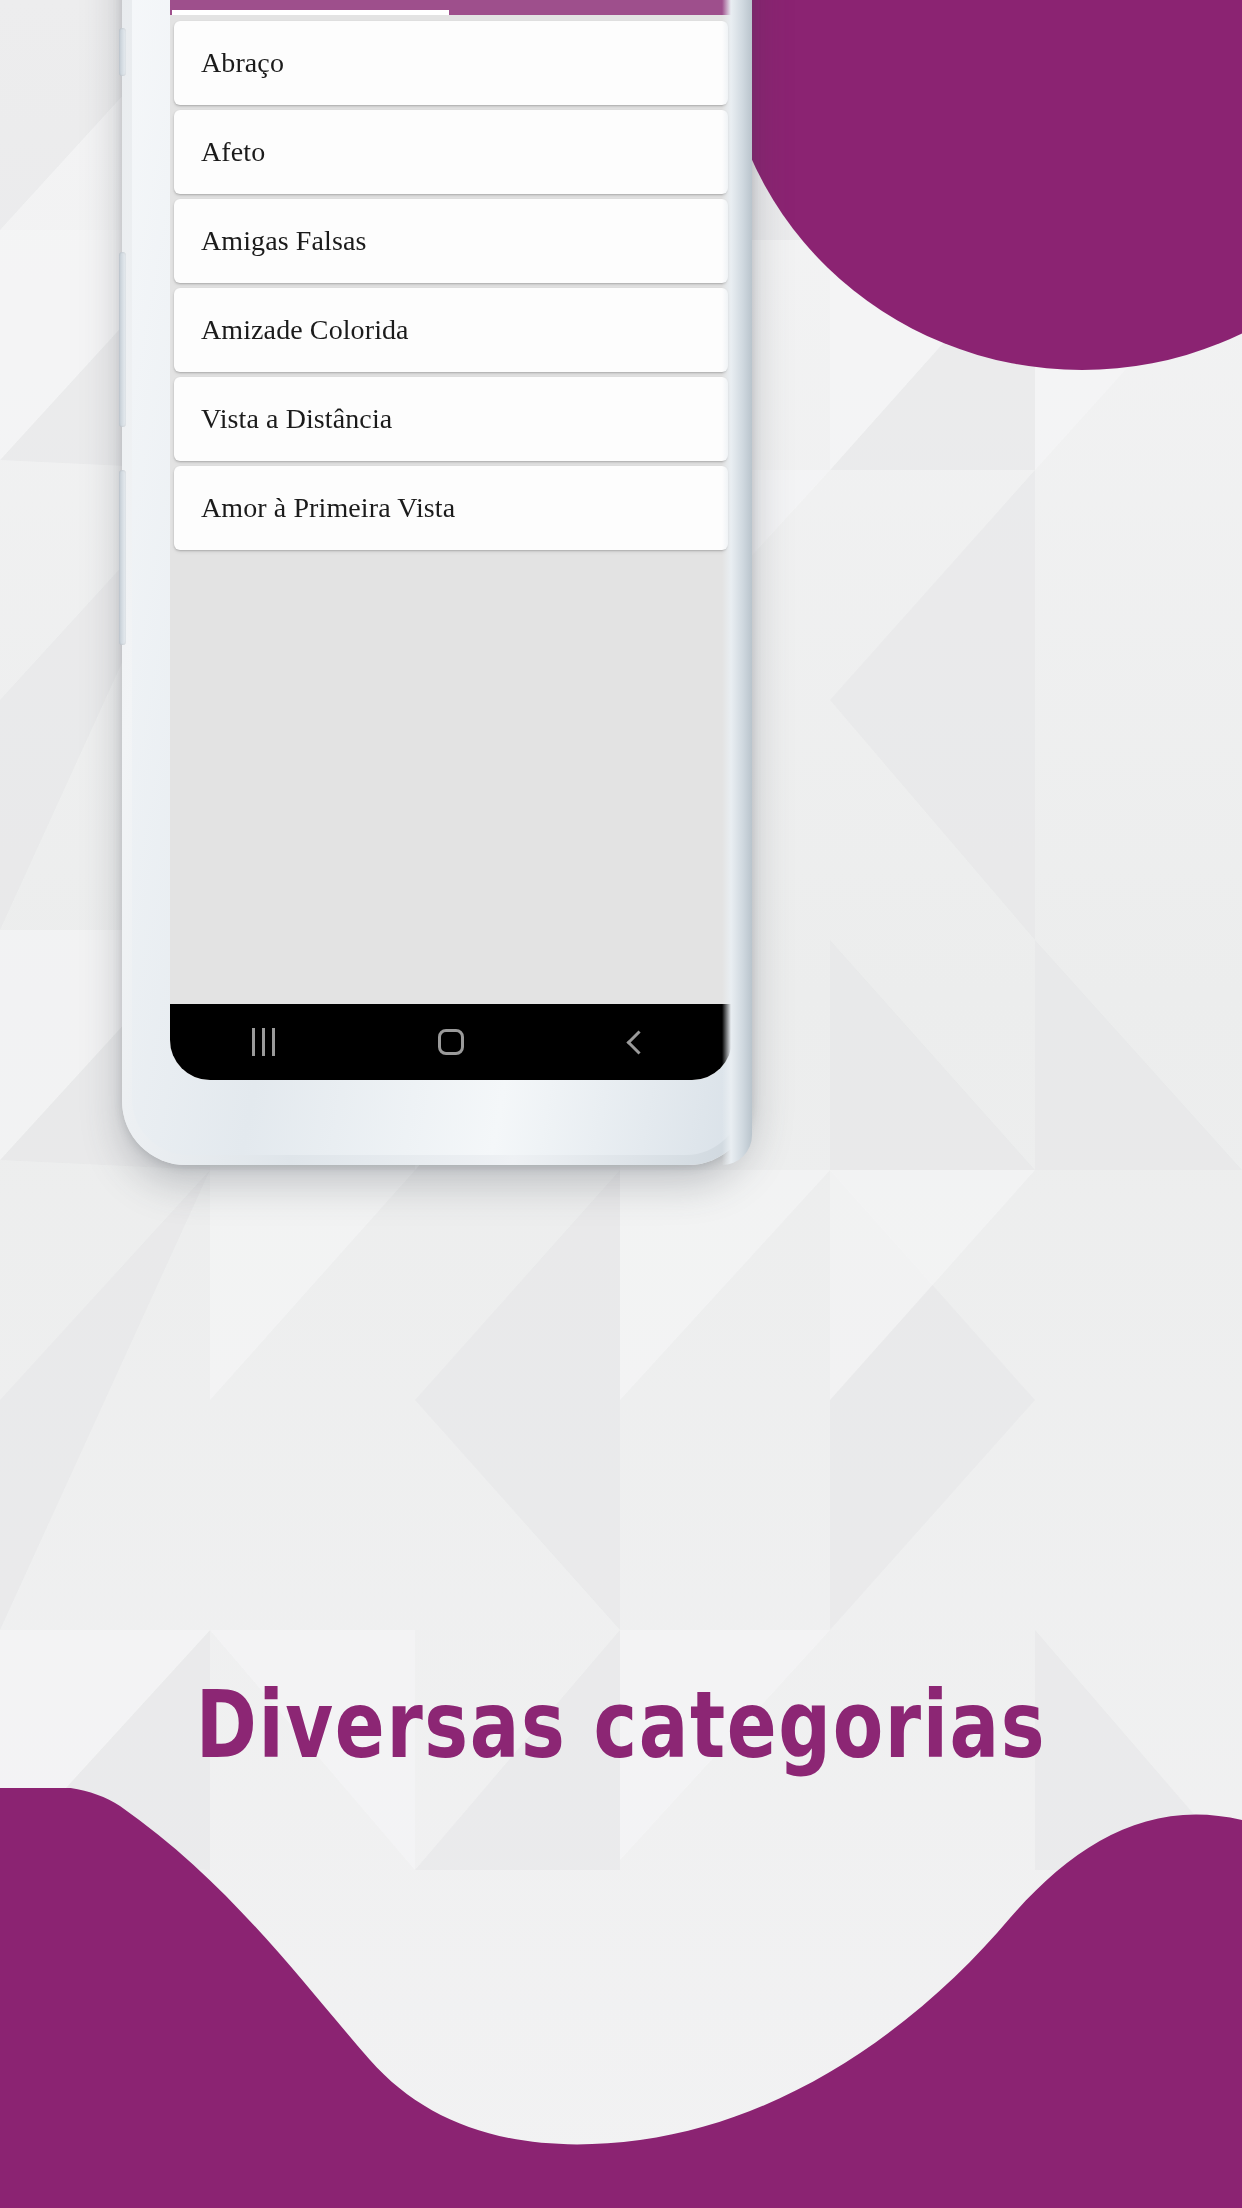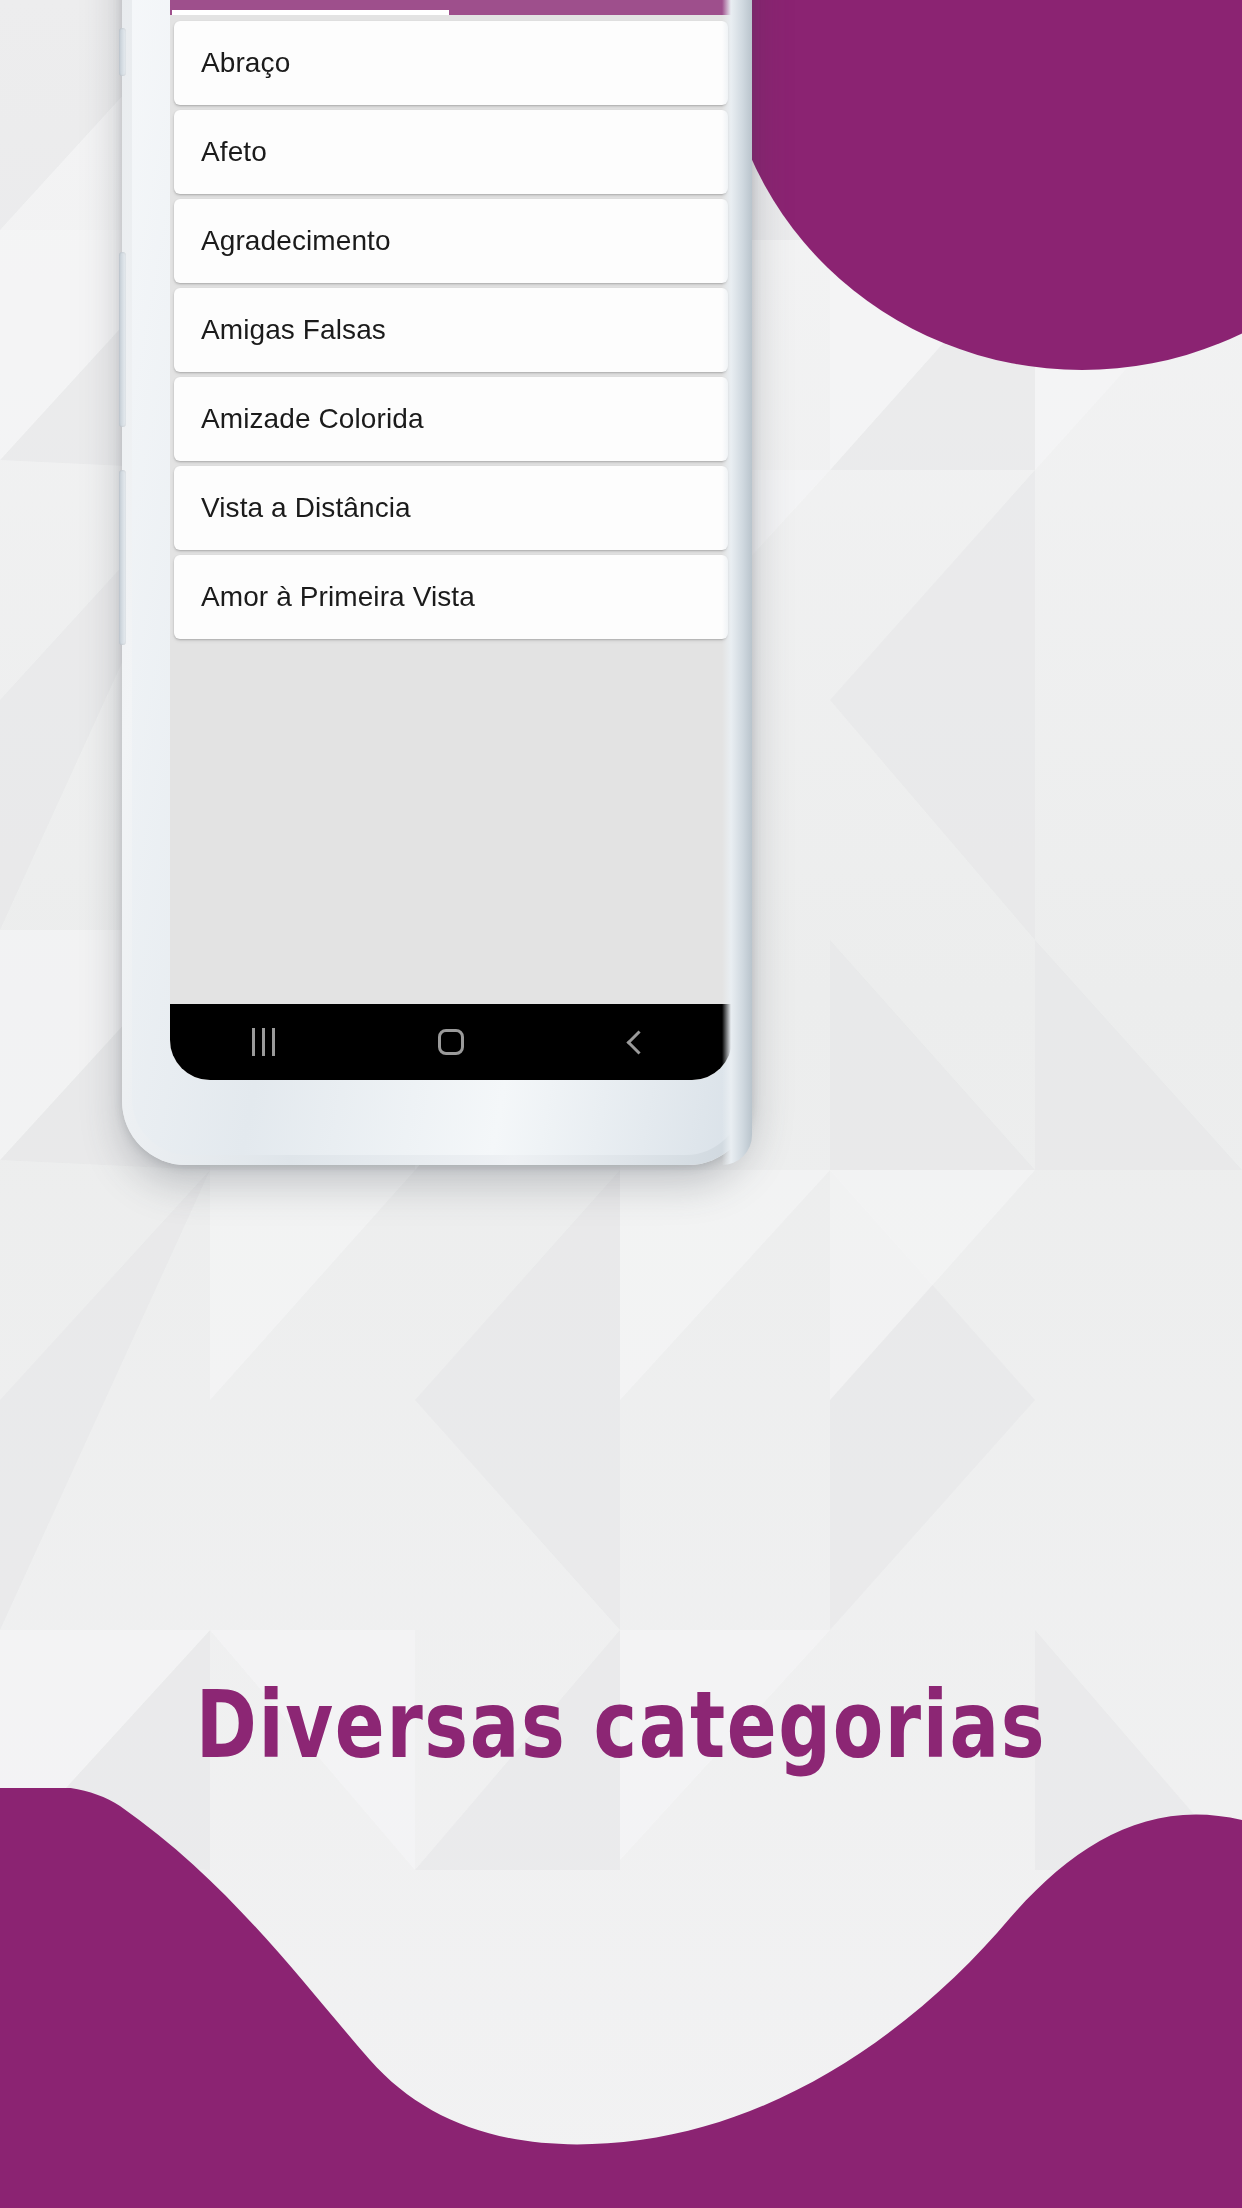--- a/index.html
+++ b/index.html
@@ -160,21 +160,21 @@
     border-radius: 6px;
     display: flex;
     align-items: center;
     padding-left: 27px;
     box-shadow: 0 1px 2px rgba(0,0,0,0.20), 0 2px 4px rgba(0,0,0,0.07);
     box-sizing: border-box;
   }
   .card-label {
     font-size: 28px;
     color: #1b1b1b;
-    font-family: Liberation Sans, sans-serif;
+    font-family: Liberation Serif, serif;
     letter-spacing: 0.1px;
   }
 
   
   .navbar {
     height: 76px;
     background: #000000;
     display: flex;
     align-items: center;
     flex-shrink: 0;
@@ -303,23 +303,20 @@
       </div>
 
       <div class="list">
         <div class="card">
           <span class="card-label">Abraço</span>
         </div>
         <div class="card">
           <span class="card-label">Afeto</span>
         </div>
         <div class="card">
-          <span class="card-label">Agradecimento</span>
-        </div>
-        <div class="card">
           <span class="card-label">Amigas Falsas</span>
         </div>
         <div class="card">
           <span class="card-label">Amizade Colorida</span>
         </div>
         <div class="card">
           <span class="card-label">Vista a Distância</span>
         </div>
         <div class="card">
           <span class="card-label">Amor à Primeira Vista</span>

